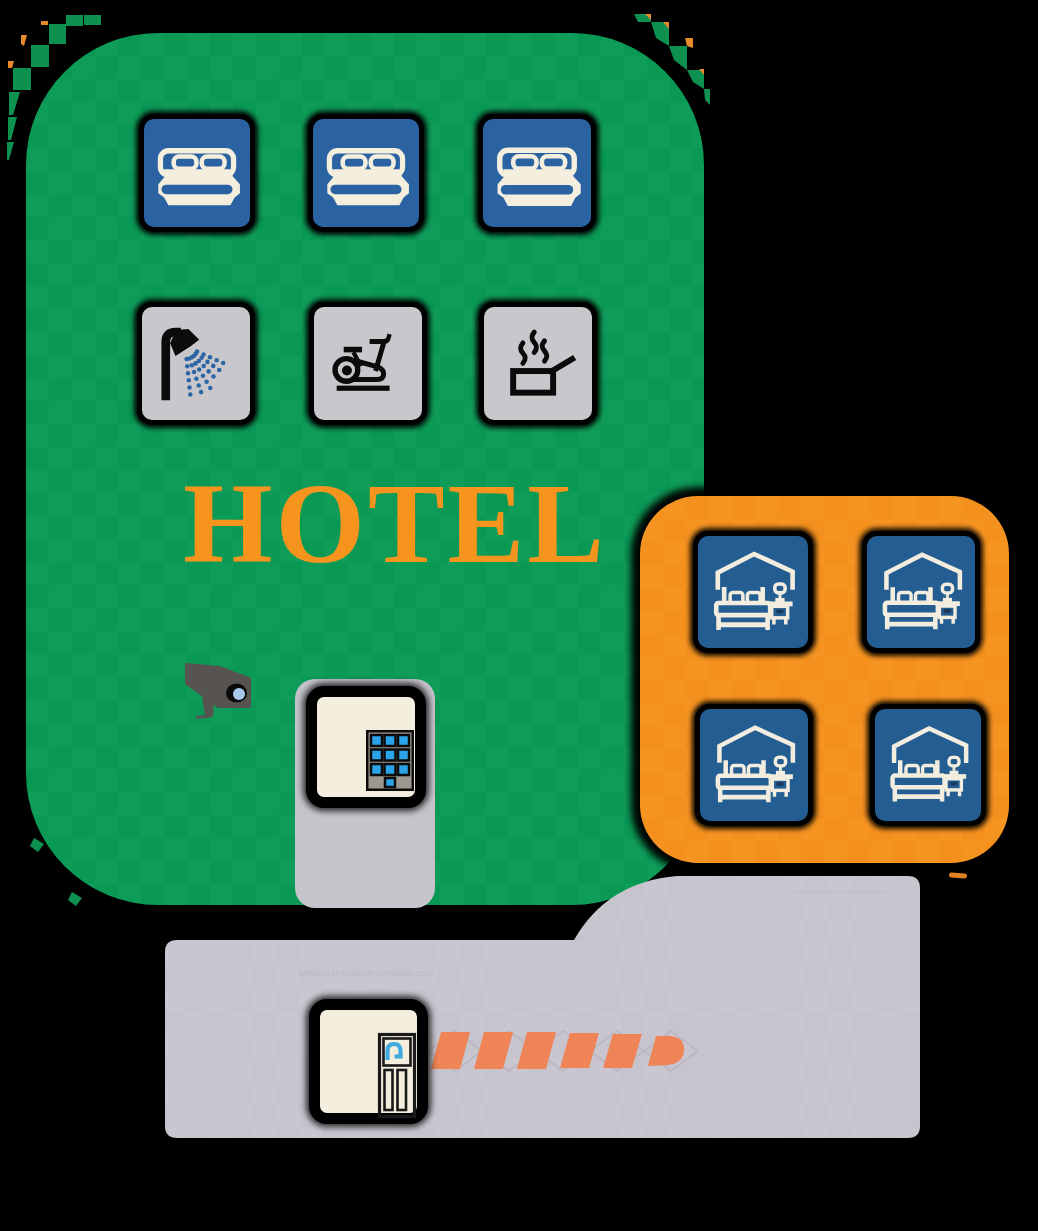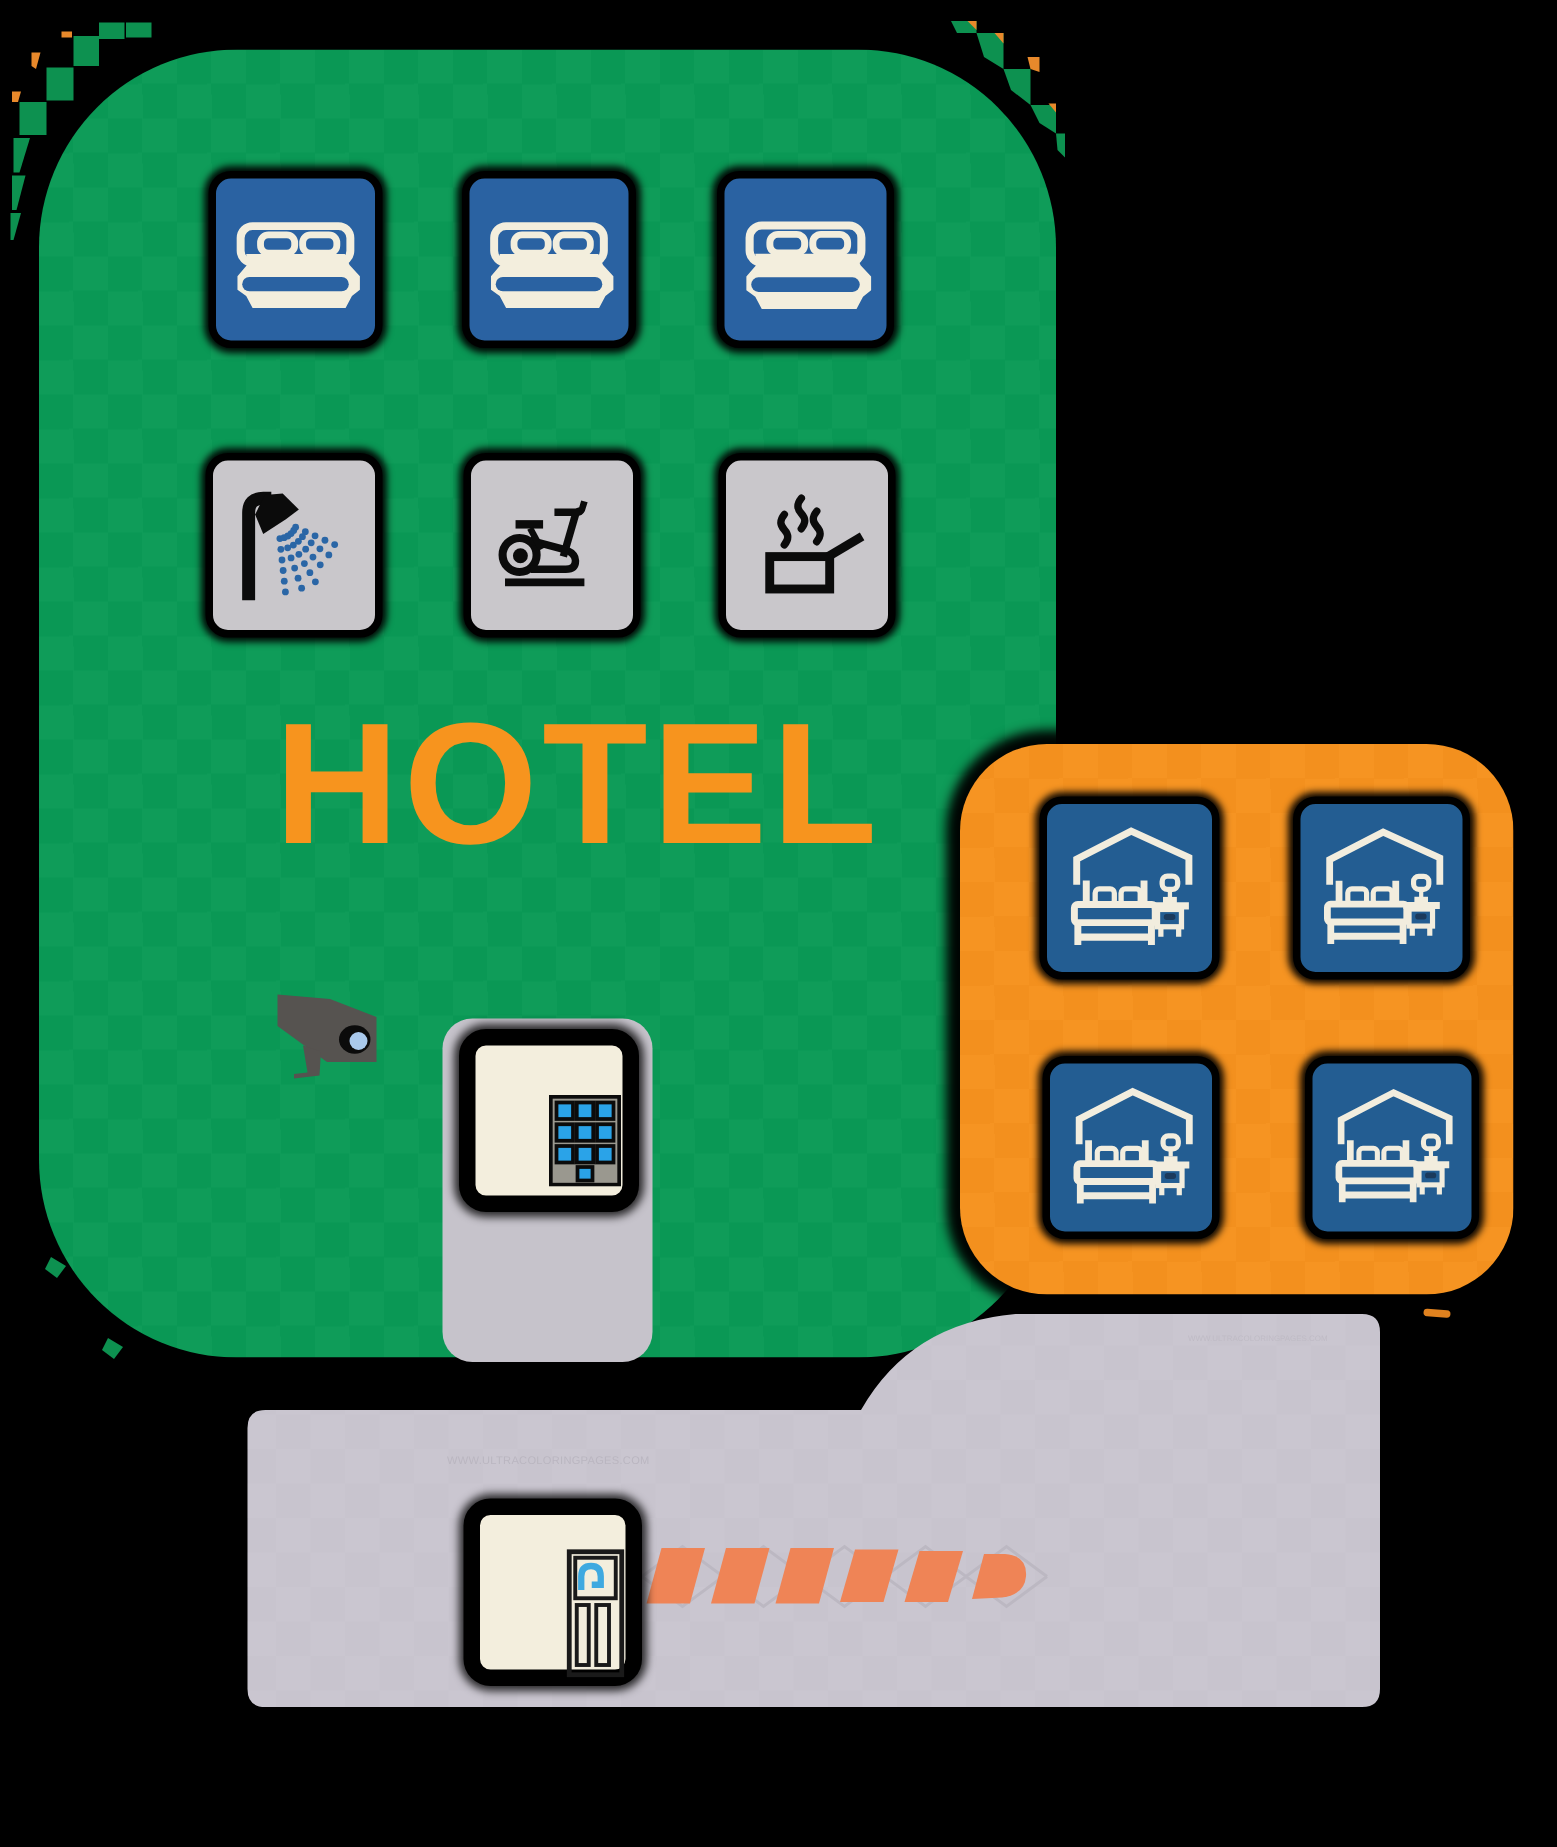--- a/index.html
+++ b/index.html
@@ -157,21 +157,21 @@
 <path d="M63,57 L84,44.5" stroke-width="5.5"></path>
 <g stroke-width="4.6" stroke-linecap="round">
 <path d="M36,31 c-2.9,3.6 -2.9,6.2 0,9.4 c2.9,3.2 2.9,5.8 0,9.4"></path>
 <path d="M46.5,21 c-2.9,3.6 -2.9,6.2 0,9.4 c2.9,3.2 2.9,5.8 0,9.4"></path>
 <path d="M56,29 c-2.9,3.6 -2.9,6.2 0,9.4 c2.9,3.2 2.9,5.8 0,9.4"></path>
 </g>
 </g>
 </svg>
 </div>
 
-<div class="abs" style="left:183px;top:466px;font-size:115px;font-weight:bold;color:#f7941e;letter-spacing:3px;line-height:1;">HOTEL</div>
+<div class="abs" style="left:183px;top:466px;font-size:115px;font-weight:bold;color:#f7941e;letter-spacing:3px;line-height:1;font-family:Liberation Serif, serif;">HOTEL</div>
 
 <svg class="abs" style="left:181px;top:659px" width="74" height="64" viewBox="0 0 74 64">
 <polygon points="4,4 39,7 70,19 70,49 37,49 4,25" fill="#565350"></polygon>
 <polygon points="21,38 33,42 32,58 15,60 15,57 24,56 22,44" fill="#565350"></polygon>
 <ellipse cx="55.5" cy="34" rx="10.5" ry="9.5" fill="#0b0b0b"></ellipse>
 <circle cx="58" cy="35" r="6" fill="#a9c9ec"></circle>
 </svg>
 
 <div class="abs" style="left:295px;top:679px;width:140px;height:229px;border-radius:20px;background:#c6c3cb;"></div>
 

